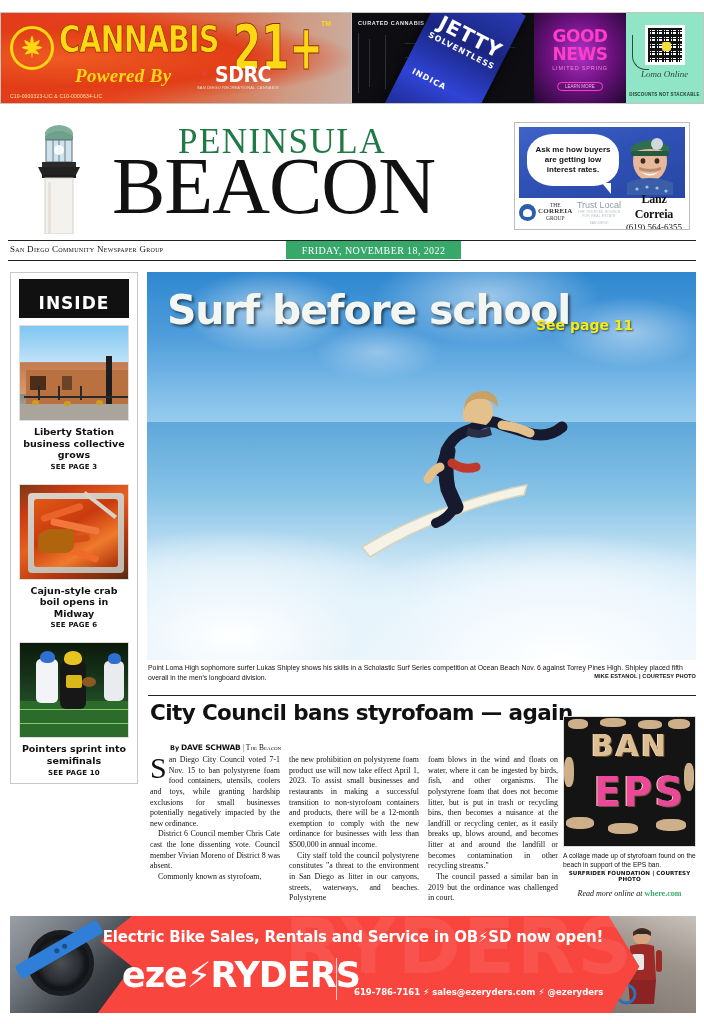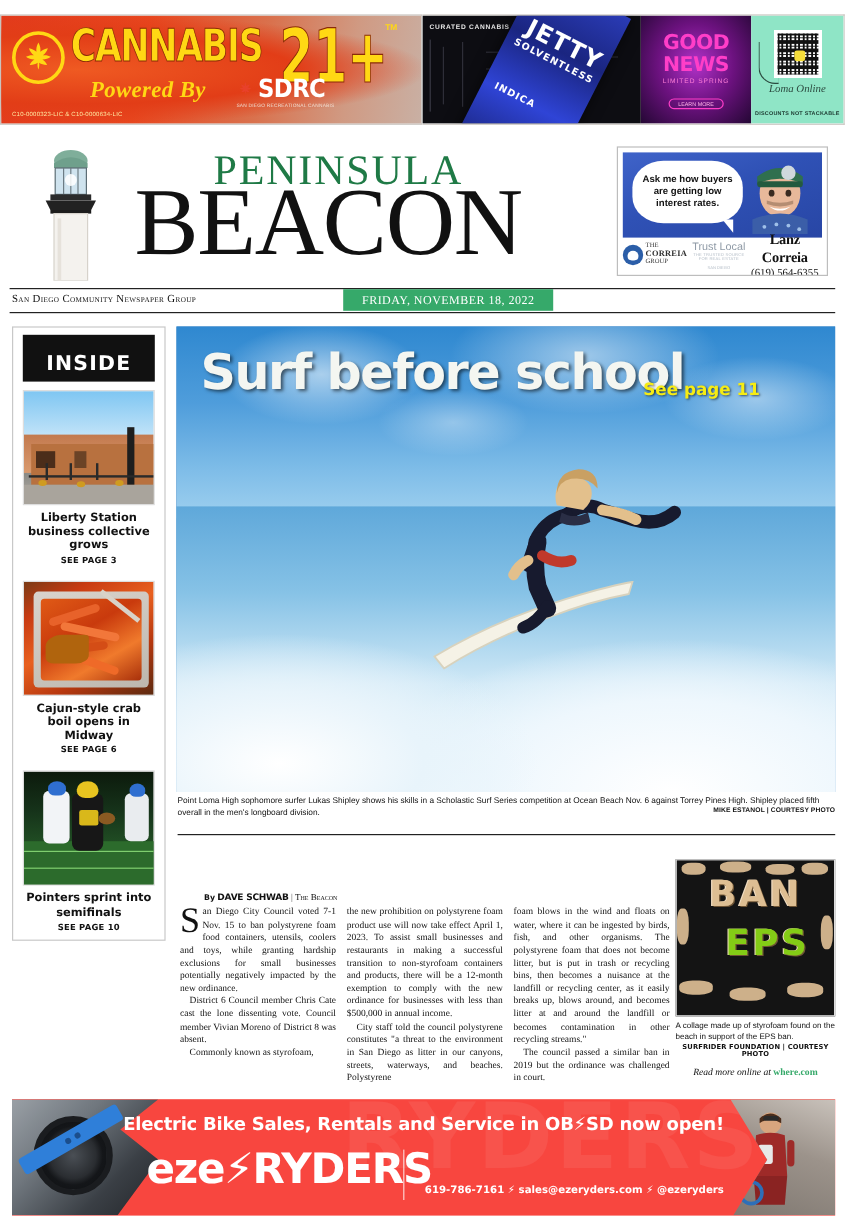--- a/index.html
+++ b/index.html
@@ -282,21 +282,21 @@
   .ra-face {
     position: absolute; right: 4px; top: 4px; width: 62px; height: 64px;
   }
   .ra-bottom {
     position: absolute; left: 4px; right: 4px; bottom: 3px; height: 28px;
     display: flex; align-items: center;
   }
   .ra-correia-logo { display:flex; align-items:center; gap:2px; width: 56px; }
   .cg-circle { width: 17px; height: 17px; border-radius: 50%; background: #2b5ea8; position: relative; }
   .cg-circle:after { content:""; position:absolute; left:4px; top:5px; width:9px; height:8px; border-radius: 50% 50% 40% 40%; background:#fff; }
-  .cg-txt { font-family: "Liberation Serif", serif; font-size: 5.5px; color:#333; line-height:1.05; }
+  .cg-txt { font-family: "Liberation Serif", serif; font-size: 5.5px; color:#333; line-height:1.05;text-align:center; }
   .cg-txt b { display:block; font-size: 7px; letter-spacing:.2px; }
   .ra-trust { width: 48px; text-align:center; }
   .ra-trust .t1 { font-family:"Liberation Sans",sans-serif; font-size: 9px; color:#8f9aa6; }
   .ra-trust .t2 { font-size: 3.4px; color:#b3bcc6; letter-spacing:.2px; }
   .ra-trust .t3 { font-size: 3.4px; color:#b3bcc6; margin-top:3px; }
   .ra-name { flex:1; text-align:center; }
   .ra-name .n1 { font-family:"Liberation Serif",serif; font-weight:bold; font-size: 12px; color:#111; letter-spacing:-.2px; }
   .ra-name .n2 { font-family:"Liberation Serif",serif; font-size: 9px; color:#111; }
 
   
@@ -514,22 +514,22 @@
     color: #ddbe93;
     letter-spacing: 2px;
     text-shadow: 1px 1px 0 #6e5434, -1px 0 0 #f0dcc0;
     line-height: 1;
   }
   .collage-img .eps-txt {
     position: absolute; left: 0; right: 0; top: 55px;
     text-align: center;
     font-family: "DejaVu Sans", sans-serif;
     font-weight: bold;
-    font-size: 30px;
-    color: #84cc16;
+    font-size: 40px;
+    color: #ec4899;
     letter-spacing: 2px;
     text-shadow: 1px 1px 0 #6e5434, -1px 0 0 #f0dcc0;
     line-height: 1;
     padding-left: 20px;
   }
   .collage-img .speck { position:absolute; border-radius:40%; background:#cdb08a; }
   .collage-cap {
     font-family: "Liberation Sans", sans-serif;
     font-size: 6.7px;
     line-height: 1.35;
@@ -850,20 +850,21 @@
     <div class="hero-title">Surf before school</div>
     <div class="hero-seepage">See page 11</div>
   </div>
 
   <div class="hero-cap">
     <span>Point Loma High sophomore surfer Lukas Shipley shows his skills in a Scholastic Surf Series competition at Ocean Beach Nov. 6 against Torrey Pines High. Shipley placed fifth overall in the men's longboard division.</span>
     <span class="hero-credit">MIKE ESTANOL | COURTESY PHOTO</span>
   </div>
 
   <div class="art-rule"></div>
+  <div class="art-headline">City Council bans styrofoam — again</div>
   <div class="byline">
     <span class="bl-by">By</span>
     <span class="bl-name">DAVE SCHWAB</span>
     <span class="bl-sep">|</span>
     <span class="bl-org">The Beacon</span>
   </div>
 
   <div class="cols">
     <div class="col">
       <p class="first"><span class="dropcap">S</span><span>an Diego City Council voted 7-1 Nov. 15 to ban polystyrene foam food containers, utensils, coolers and toys, while granting hardship exclusions for small businesses potentially negatively impacted by the new ordinance.</span></p>

